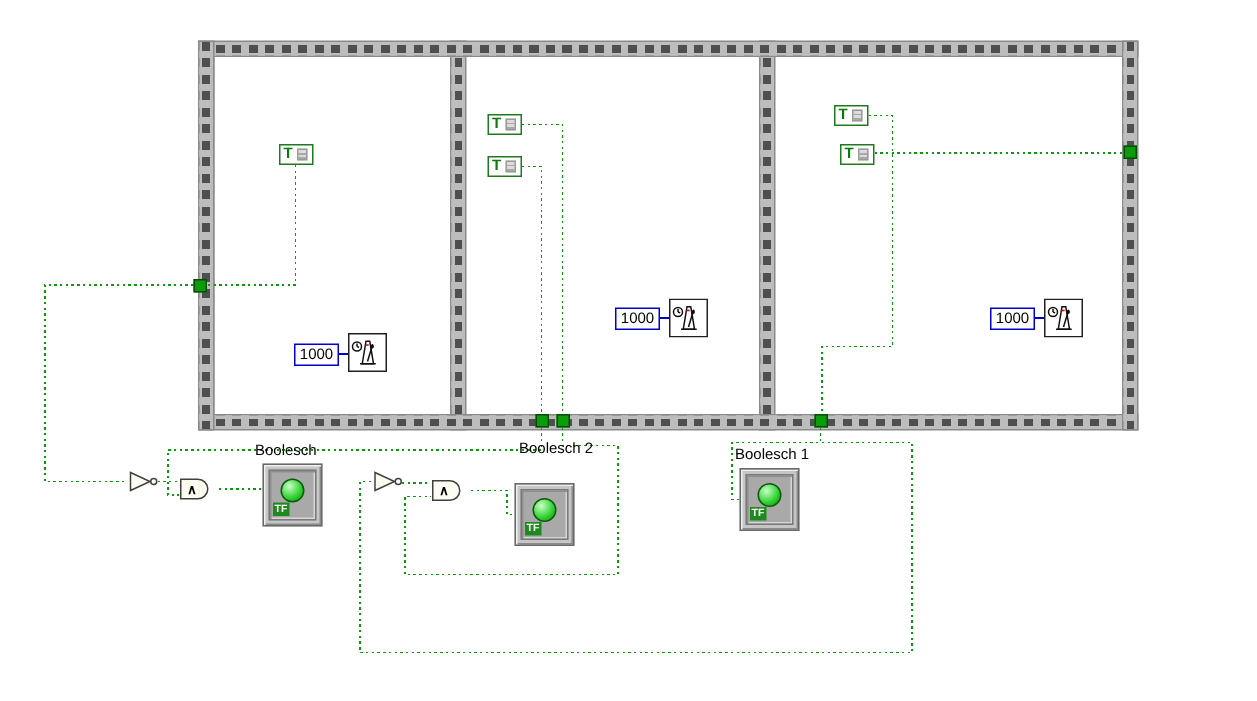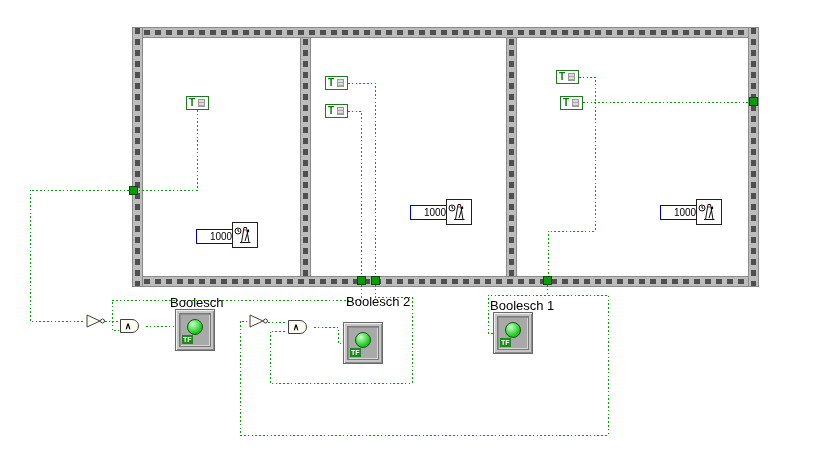--- a/index.html
+++ b/index.html
@@ -32,24 +32,24 @@
 
   
   .node{position:absolute;z-index:3;}
 
   .bconst{width:23px;height:14px;box-sizing:border-box;border:1px solid #1e7a1e;background:#fff;
           display:flex;align-items:center;padding:0 2px;gap:3px;}
   .bconst-t{color:#0a7a0a;font-size:10px;font-weight:bold;line-height:1;}
   .bconst-grid{width:7px;height:8px;background:#dcdcdc;border:1px solid #9a9a9a;box-sizing:border-box;
           background-image:repeating-linear-gradient(0deg,#a8a8a8 0,#a8a8a8 1px,rgba(0,0,0,0) 1px,rgba(0,0,0,0) 3px);}
 
-  .nconst{width:50px;height:15px;box-sizing:border-box;border:1px solid #0000cc;background:#fff;
+  .nconst{width:30px;height:15px;box-sizing:border-box;border:1px solid #0000cc;background:#fff;
           color:#000;font-size:10px;line-height:13px;text-align:center;}
 
-  .label{position:absolute;z-index:3;font-size:13px;color:#000;white-space:nowrap;}
+  .label{position:absolute;z-index:3;font-size:10px;color:#000;white-space:nowrap;}
 
   .term{position:absolute;width:40px;height:42px;box-sizing:border-box;background:#c6c6c6;
         border:1px solid #6a6a6a;padding:3px;z-index:3;
         box-shadow:inset 1px 1px 0 #efefef, inset -1px -1px 0 #8a8a8a;}
   .term-face{position:relative;width:100%;height:100%;background:#a9a9a9;border:1px solid #7a7a7a;
         box-sizing:border-box;box-shadow:inset 1px 1px 0 #8f8f8f, inset -1px -1px 0 #d6d6d6;}
   .led{position:absolute;top:5px;left:50%;transform:translateX(-50%);width:16px;height:16px;
        border-radius:50%;border:1px solid #0a5a0a;box-sizing:border-box;
        background:radial-gradient(circle at 35% 30%, #c8ffc8, #2ed02e 60%, #0d8a0d);}
   .tf{position:absolute;bottom:2px;left:2px;font-size:7px;font-weight:bold;color:#ffffff;

